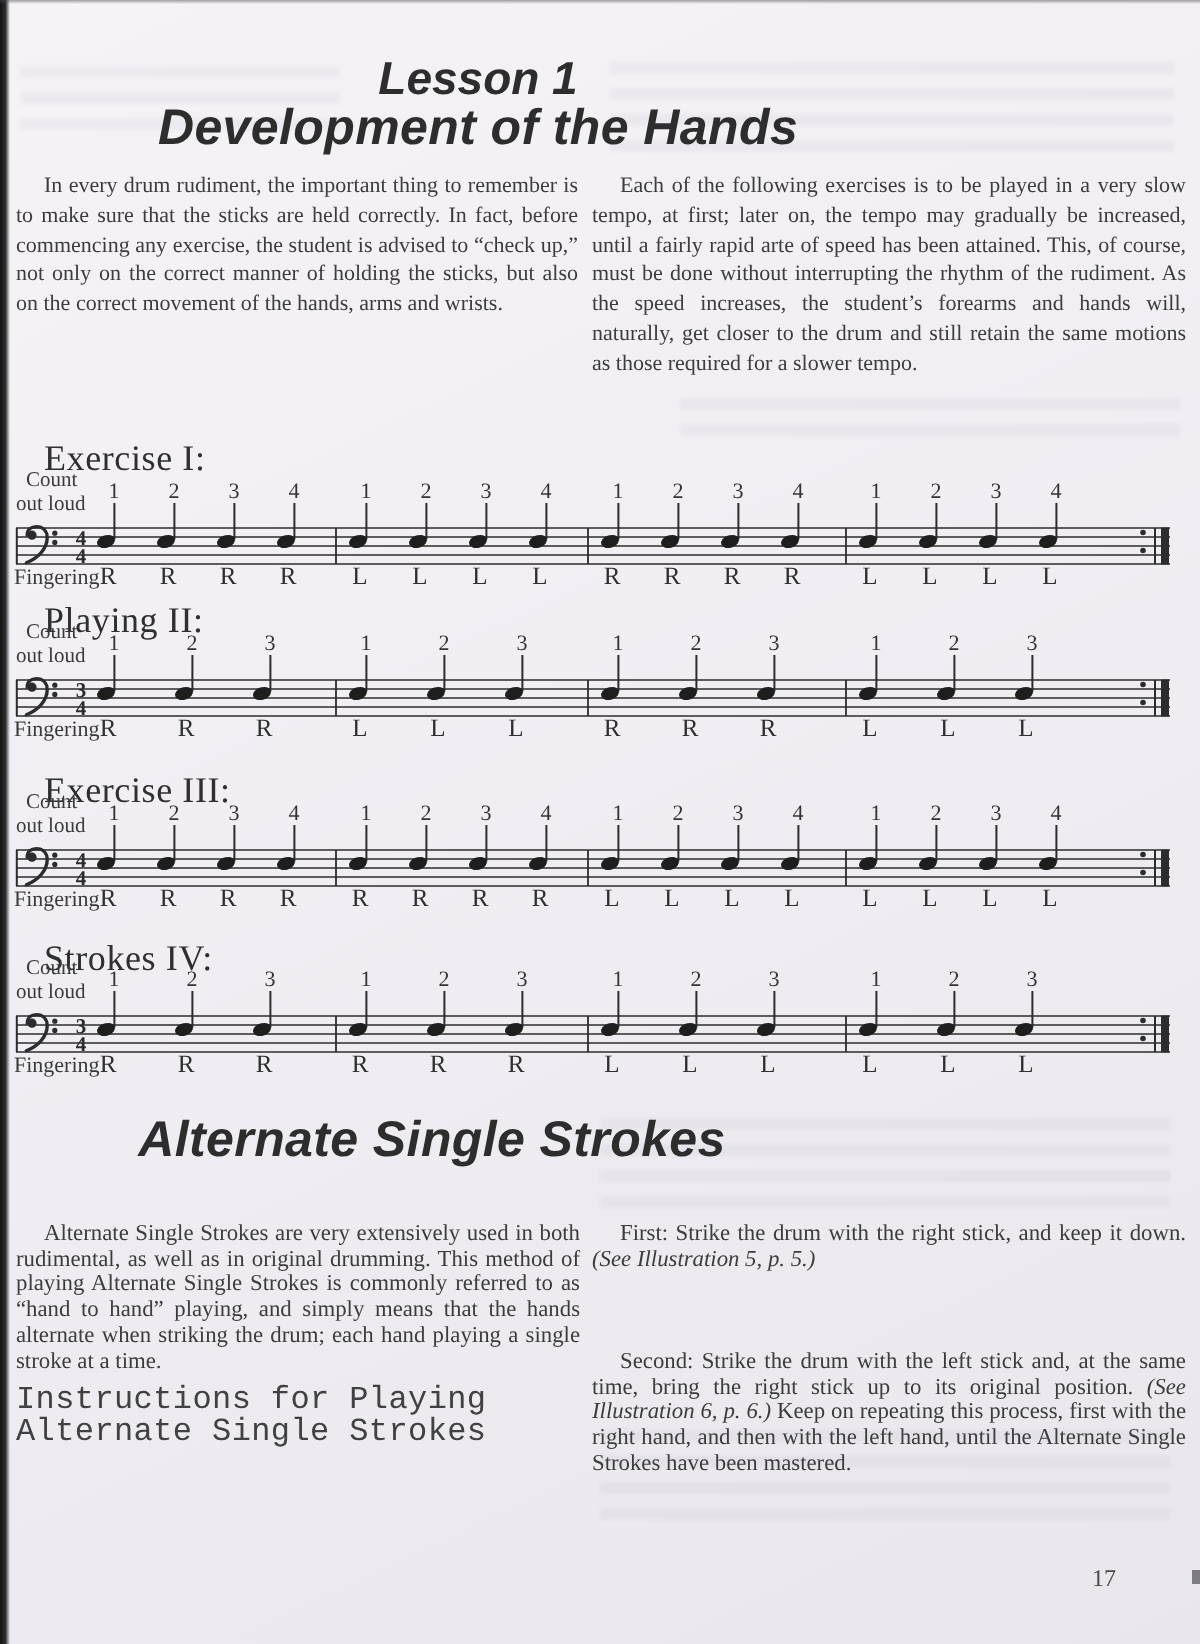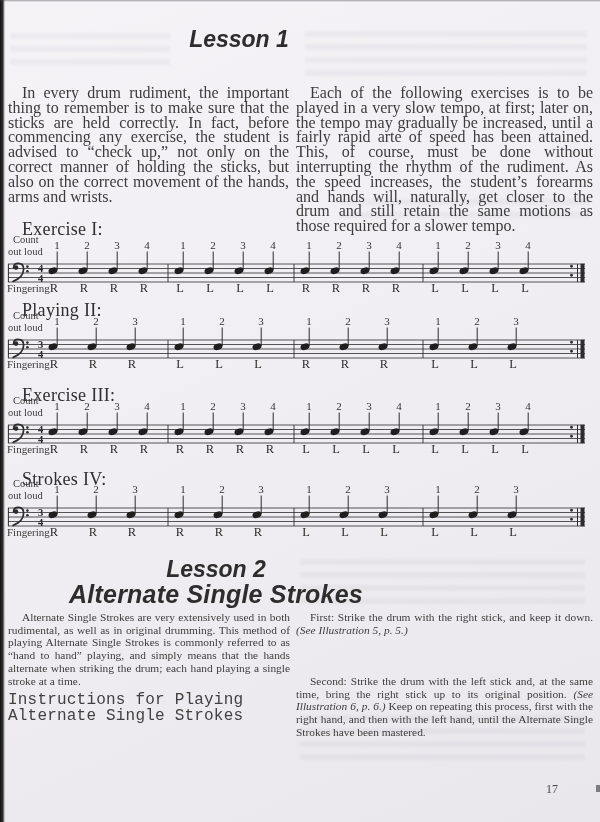--- a/index.html
+++ b/index.html
@@ -14,21 +14,21 @@
   .corner-br{position:absolute;right:0;top:785px;width:4px;height:7px;background:#5a5860;opacity:.75;z-index:3;}
   .ghost{position:absolute;opacity:.05;filter:blur(1px);z-index:0;
          background:repeating-linear-gradient(to bottom,transparent 0,transparent 3px,#5d5d78 3px,#5d5d78 9px,transparent 9px,transparent 13px);}
   
   .title{position:absolute;left:0;text-align:center;z-index:1;
          font-family:"Liberation Sans",sans-serif;font-weight:bold;font-style:italic;color:#2d2d2d;}
   .title .t1{font-size:23px;line-height:24px;}
   .title .t2{font-size:25px;line-height:26px;letter-spacing:.2px;}
   
   .para{position:absolute;text-align:justify;text-indent:14px;z-index:1;}
-  .p-l1{font-size:16px;line-height:14.8px;}
+  .p-l1{font-size:11px;line-height:14.8px;}
   .p-l2{font-size:11.4px;line-height:12.7px;}
   .para em{font-style:italic;}
   
   .heading{position:absolute;left:8px;z-index:1;font-family:"Liberation Sans",sans-serif;
            font-size:16px;line-height:16px;color:#414141;letter-spacing:.2px;}
   
   .ex-label{position:absolute;left:22px;z-index:1;font-size:18px;letter-spacing:.3px;color:#2f2f2f;}
   .ex-svg{position:absolute;left:0;z-index:1;}
   .pagenum{position:absolute;left:546px;top:782px;font-size:12px;color:#4a4a4a;z-index:1;}
 </style>
@@ -41,20 +41,21 @@
   <div class="edge-top"></div>
   <div class="corner-br"></div>
   <div class="ghost" style="left:305px;top:28px;width:282px;height:55px;"></div>
   <div class="ghost" style="left:10px;top:30px;width:160px;height:36px;"></div>
   <div class="ghost" style="left:340px;top:196px;width:250px;height:26px;"></div>
   <div class="ghost" style="left:300px;top:556px;width:285px;height:52px;"></div>
   <div class="ghost" style="left:300px;top:712px;width:285px;height:48px;"></div>
 
   <div class="title" style="top:27px;width:478px;">
     <div class="t1">Lesson 1</div>
+    <div class="t2">Development of the Hands</div>
   </div>
   <div class="para p-l1" style="top:86px;left:8px;width:281px;"><span>In every drum rudiment, the important thing to remember is to make sure that the sticks are held correctly. In fact, before commencing any exercise, the student is advised to “check up,” not only on the correct manner of holding the sticks, but also on the correct movement of the hands, arms and wrists.</span></div>
   <div class="para p-l1" style="top:86px;left:296px;width:297px;"><span>Each of the following exercises is to be played in a very slow tempo, at first; later on, the tempo may gradually be increased, until a fairly rapid arte of speed has been attained. This, of course, must be done without interrupting the rhythm of the rudiment. As the speed increases, the student’s forearms and hands will, naturally, get closer to the drum and still retain the same motions as those required for a slower tempo.</span></div>
 
   <div id="exercises">
       <div class="ex-label" style="top: 219px;">Exercise I:</div>
       <svg class="ex-svg" width="600" height="64" viewBox="0 0 600 64" style="top: 234px;">
         <g>
           <line x1="8" x2="585" y1="30" y2="30" stroke="#2c2c2c" stroke-width="0.8"></line>
           <line x1="8" x2="585" y1="34.5" y2="34.5" stroke="#2c2c2c" stroke-width="0.8"></line>
@@ -453,21 +454,20 @@
           <text x="345" y="58">L</text>
           <text x="384" y="58">L</text>
           <text x="435" y="58">L</text>
           <text x="474" y="58">L</text>
           <text x="513" y="58">L</text>
         </g>
       </svg>
     </div>
 
   <div class="title" style="top:557px;width:432px;">
-    <div class="t1">Lesson 2</div>
     <div class="t2">Alternate Single Strokes</div>
   </div>
   <div class="para p-l2" style="top:611px;left:8px;width:282px;"><span>Alternate Single Strokes are very extensively used in both rudimental, as well as in original drumming. This method of playing Alternate Single Strokes is commonly referred to as “hand to hand” playing, and simply means that the hands alternate when striking the drum; each hand playing a single stroke at a time.</span></div>
   <div class="para p-l2" style="top:611px;left:296px;width:297px;"><span>First: Strike the drum with the right stick, and keep it down. </span><em>(See Illustration 5, p. 5.)</em></div>
   <div class="para p-l2" style="top:675px;left:296px;width:297px;"><span>Second: Strike the drum with the left stick and, at the same time, bring the right stick up to its original position. </span><em>(See Illustration 6, p. 6.)</em><span> Keep on repeating this process, first with the right hand, and then with the left hand, until the Alternate Single Strokes have been mastered.</span></div>
   <div class="heading" style="top:692px;font-family:Liberation Mono, monospace;">
     <div>Instructions for Playing</div>
     <div>Alternate Single Strokes</div>
   </div>
 

